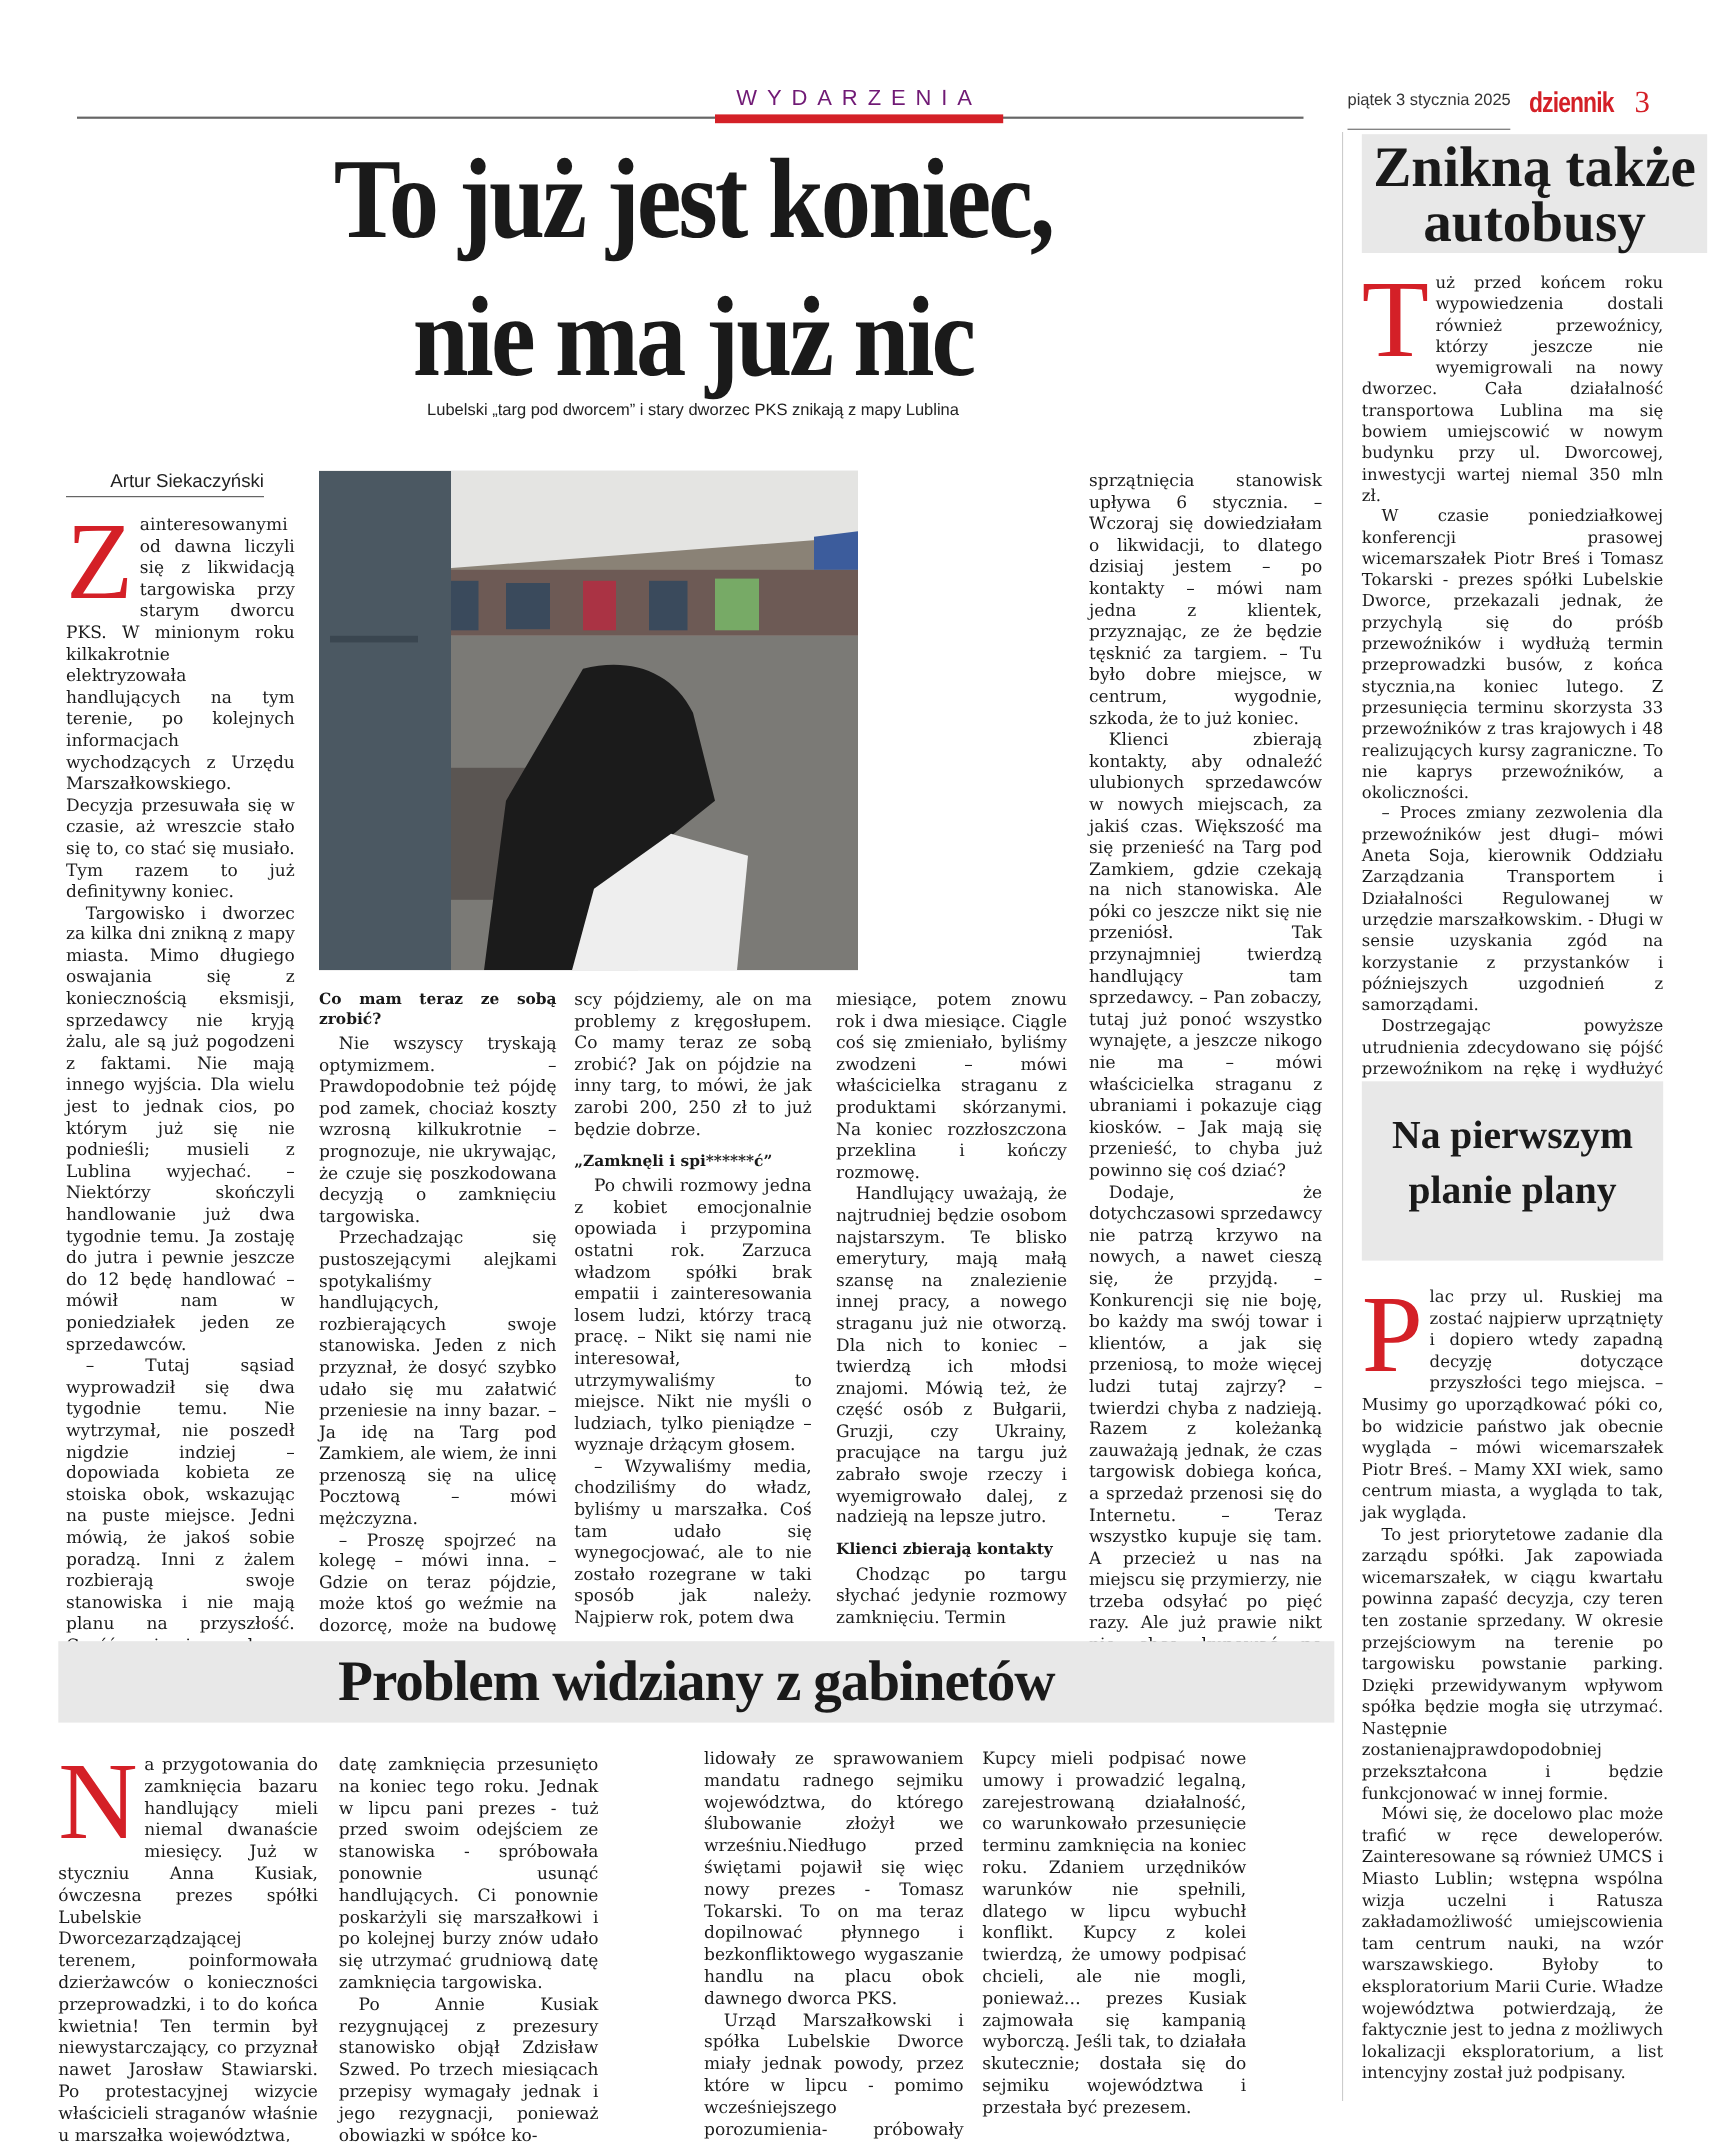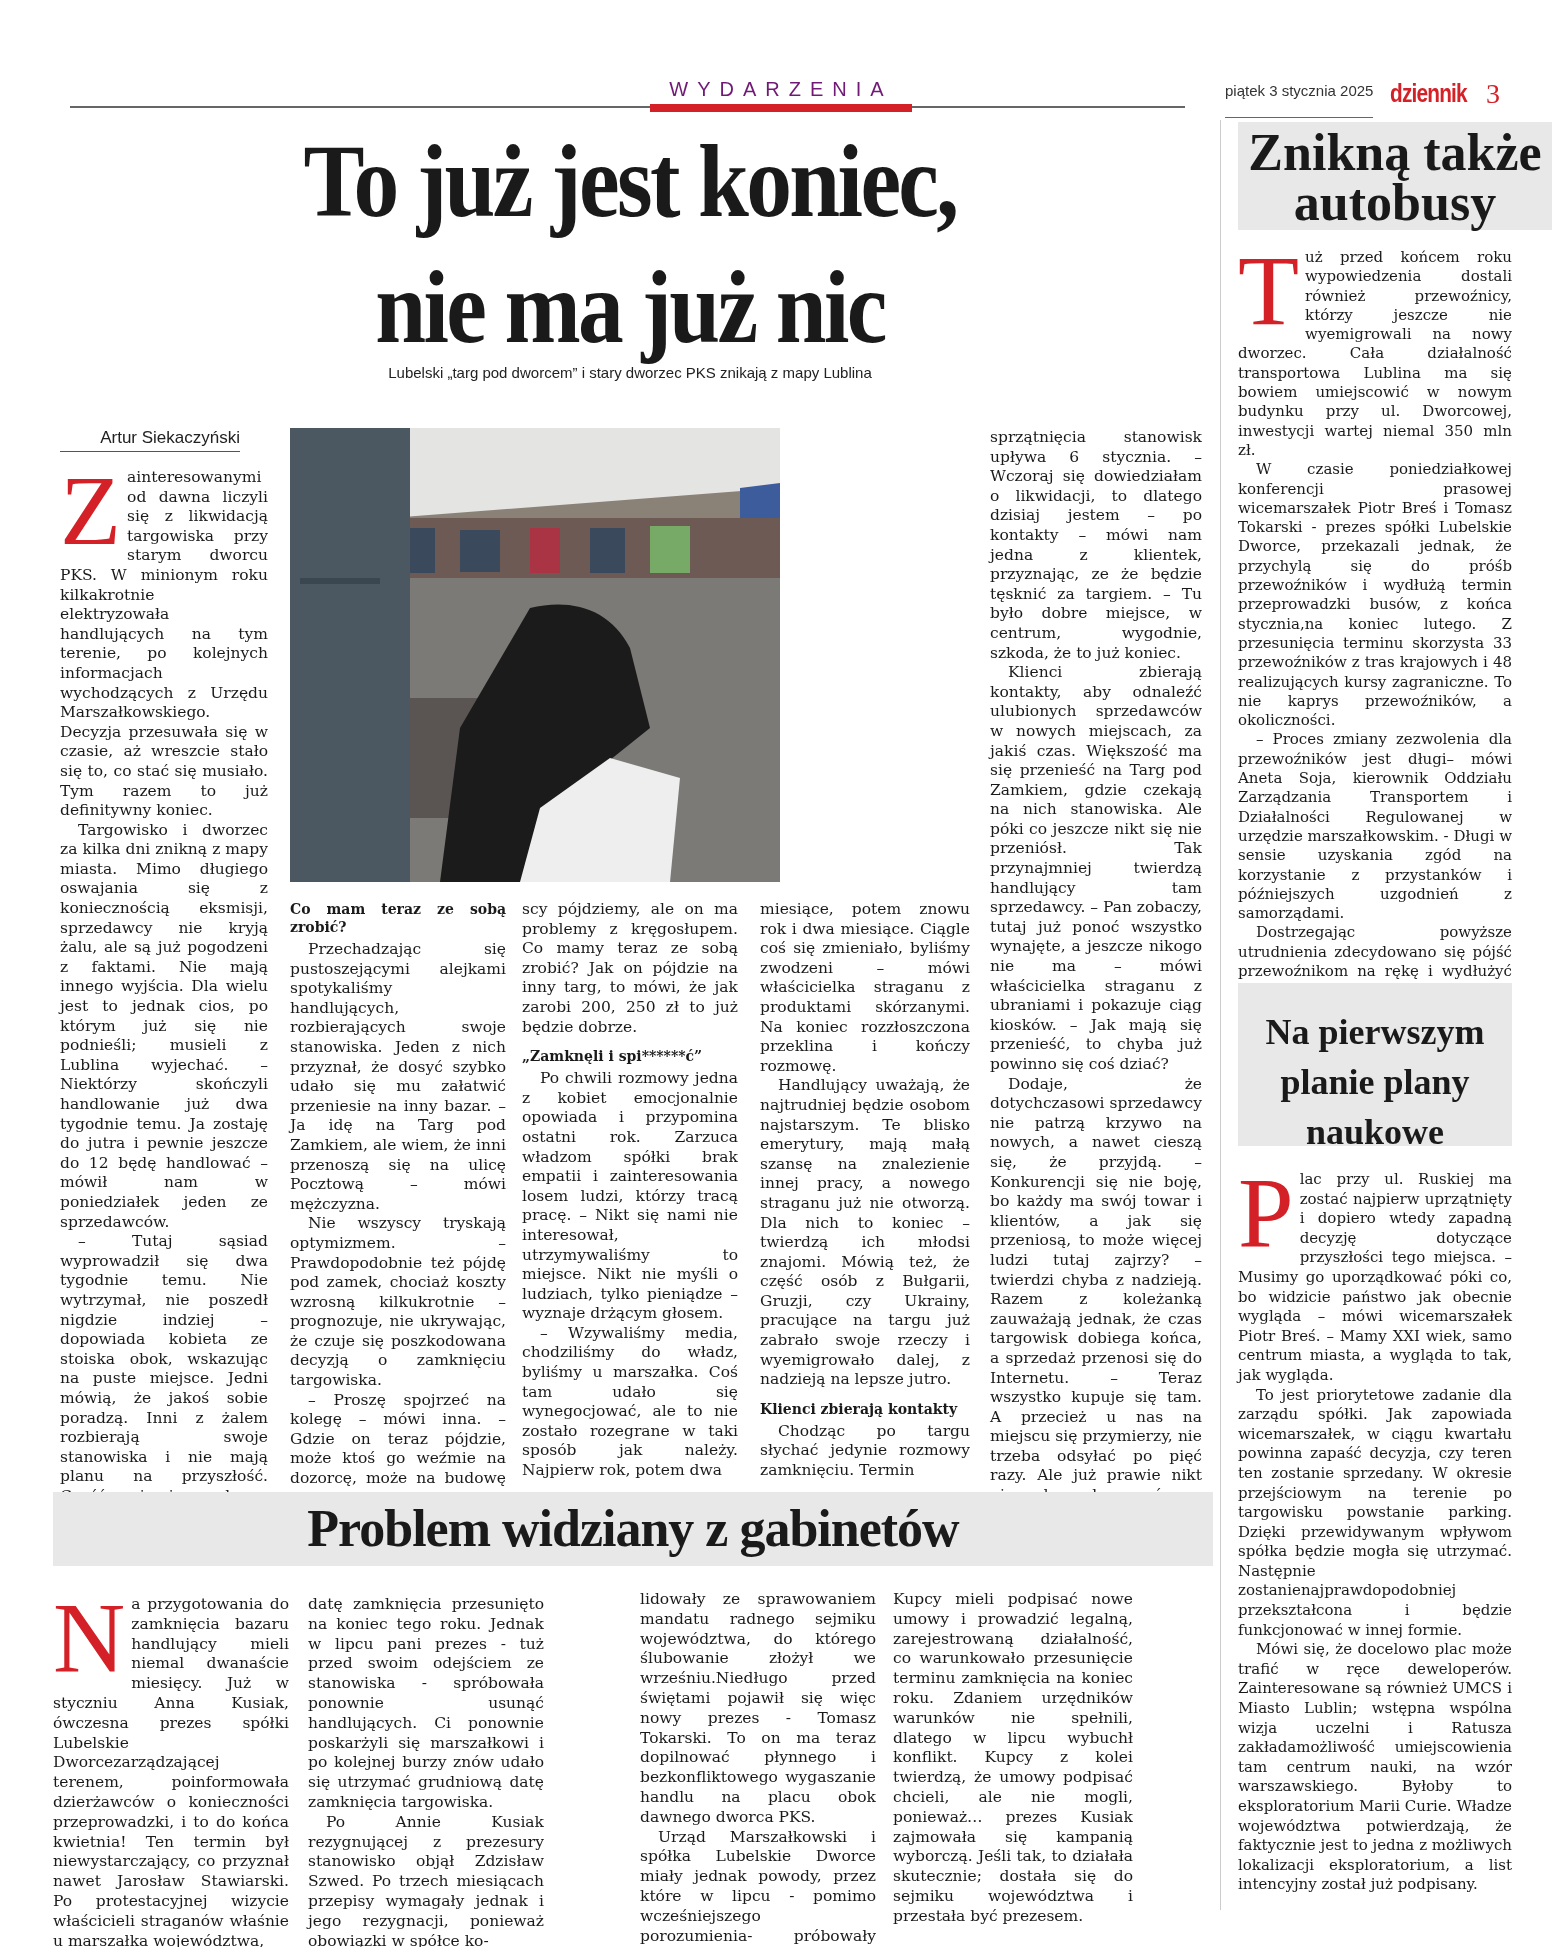--- a/index.html
+++ b/index.html
@@ -64,22 +64,22 @@
     <rect x="110" y="270" width="200" height="120" fill="#5a5552"></rect>
     <rect x="0" y="0" width="120" height="454" fill="#4b5862"></rect>
     <rect x="10" y="150" width="80" height="6" fill="#3a4650"></rect>
     <path d="M240 180 C280 170 320 180 340 220 L360 300 L310 340 L290 454 L150 454 L170 300 Z" fill="#1b1b1b"></path>
     <path d="M250 380 L320 330 L390 350 L380 454 L230 454 Z" fill="#eeeeee"></path>
   </svg>
 </div>
 
 <div class="col" style="left:290px;top:900px;width:216px">
   <p class="sub" style="margin-top:0">Co mam teraz ze sobą zrobić?</p>
+  <p>Nie wszyscy tryskają optymizmem. – Prawdopodobnie też pójdę pod zamek, chociaż koszty wzrosną kilkukrotnie – prognozuje, nie ukrywając, że czuje się poszkodowana decyzją o zamknięciu targowiska.</p>
   <p>Przechadzając się pustoszejącymi alejkami spotykaliśmy handlujących, rozbierających swoje stanowiska. Jeden z nich przyznał, że dosyć szybko udało się mu załatwić przeniesie na inny bazar. – Ja idę na Targ pod Zamkiem, ale wiem, że inni przenoszą się na ulicę Pocztową – mówi mężczyzna.</p>
-  <p>Nie wszyscy tryskają optymizmem. – Prawdopodobnie też pójdę pod zamek, chociaż koszty wzrosną kilkukrotnie – prognozuje, nie ukrywając, że czuje się poszkodowana decyzją o zamknięciu targowiska.</p>
   <p>– Proszę spojrzeć na kolegę – mówi inna. – Gdzie on teraz pójdzie, może ktoś go weźmie na dozorcę, może na budowę wszy-</p>
 </div>
 
 <div class="col" style="left:522px;top:900px;width:216px">
   <p class="noind">scy pójdziemy, ale on ma problemy z kręgosłupem. Co mamy teraz ze sobą zrobić? Jak on pójdzie na inny targ, to mówi, że jak zarobi 200, 250 zł to już będzie dobrze.</p>
   <p class="sub">„Zamknęli i spi******ć”</p>
   <p>Po chwili rozmowy jedna z kobiet emocjonalnie opowiada i przypomina ostatni rok. Zarzuca władzom spółki brak empatii i zainteresowania losem ludzi, którzy tracą pracę. – Nikt się nami nie interesował, utrzymywaliśmy to miejsce. Nikt nie myśli o ludziach, tylko pieniądze – wyznaje drżącym głosem.</p>
   <p>– Wzywaliśmy media, chodziliśmy do władz, byliśmy u marszałka. Coś tam udało się wynegocjować, ale to nie zostało rozegrane w taki sposób jak należy. Najpierw rok, potem dwa</p>
 </div>
 
@@ -105,21 +105,20 @@
 <div class="col" style="left:1238px;top:248px;width:274px;font-size:15px;line-height:19.3px">
   <p class="noind"><span class="drop">T</span><span>uż przed końcem roku wypowiedzenia dostali również przewoźnicy, którzy jeszcze nie wyemigrowali na nowy dworzec. Cała działalność transportowa Lublina ma się bowiem umiejscowić w nowym budynku przy ul. Dworcowej, inwestycji wartej niemal 350 mln zł.</span></p>
   <p>W czasie poniedziałkowej konferencji prasowej wicemarszałek Piotr Breś i Tomasz Tokarski - prezes spółki Lubelskie Dworce, przekazali jednak, że przychylą się do próśb przewoźników i wydłużą termin przeprowadzki busów, z końca stycznia,na koniec lutego. Z przesunięcia terminu skorzysta 33 przewoźników z tras krajowych i 48 realizujących kursy zagraniczne. To nie kaprys przewoźników, a okoliczności.</p>
   <p>– Proces zmiany zezwolenia dla przewoźników jest długi– mówi Aneta Soja, kierownik Oddziału Zarządzania Transportem i Działalności Regulowanej w urzędzie marszałkowskim. - Długi w sensie uzyskania zgód na korzystanie z przystanków i późniejszych uzgodnień z samorządami.</p>
   <p>Dostrzegając powyższe utrudnienia zdecydowano się pójść przewoźnikom na rękę i wydłużyć dla nich czas na przeniesienie.</p>
 </div>
 
 <div class="boxhead" style="left:1238px;top:983px;width:274px;height:163px;font-size:36px;line-height:50px;padding-top:24px">
   <div>Na pierwszym</div>
   <div>planie plany</div>
-  <div>naukowe</div>
 </div>
 <div class="col" style="left:1238px;top:1170px;width:274px;font-size:15px;line-height:19.6px">
   <p class="noind"><span class="drop">P</span><span>lac przy ul. Ruskiej ma zostać najpierw uprzątnięty i dopiero wtedy zapadną decyzję dotyczące przyszłości tego miejsca. – Musimy go uporządkować póki co, bo widzicie państwo jak obecnie wygląda – mówi wicemarszałek Piotr Breś. – Mamy XXI wiek, samo centrum miasta, a wygląda to tak, jak wygląda.</span></p>
   <p>To jest priorytetowe zadanie dla zarządu spółki. Jak zapowiada wicemarszałek, w ciągu kwartału powinna zapaść decyzja, czy teren ten zostanie sprzedany. W okresie przejściowym na terenie po targowisku powstanie parking. Dzięki przewidywanym wpływom spółka będzie mogła się utrzymać. Następnie zostanienajprawdopodobniej przekształcona i będzie funkcjonować w innej formie.</p>
   <p>Mówi się, że docelowo plac może trafić w ręce deweloperów. Zainteresowane są również UMCS i Miasto Lublin; wstępna wspólna wizja uczelni i Ratusza zakładamożliwość umiejscowienia tam centrum nauki, na wzór warszawskiego. Byłoby to eksploratorium Marii Curie. Władze województwa potwierdzają, że faktycznie jest to jedna z możliwych lokalizacji eksploratorium, a list intencyjny został już podpisany.</p>
 </div>
 
 <div class="boxhead" style="left:53px;top:1492px;width:1160px;height:74px;font-size:52px;line-height:74px;letter-spacing:-1px">Problem widziany z gabinetów</div>
 
 <div class="col" style="left:53px;top:1595px;width:236px;line-height:19.8px">

